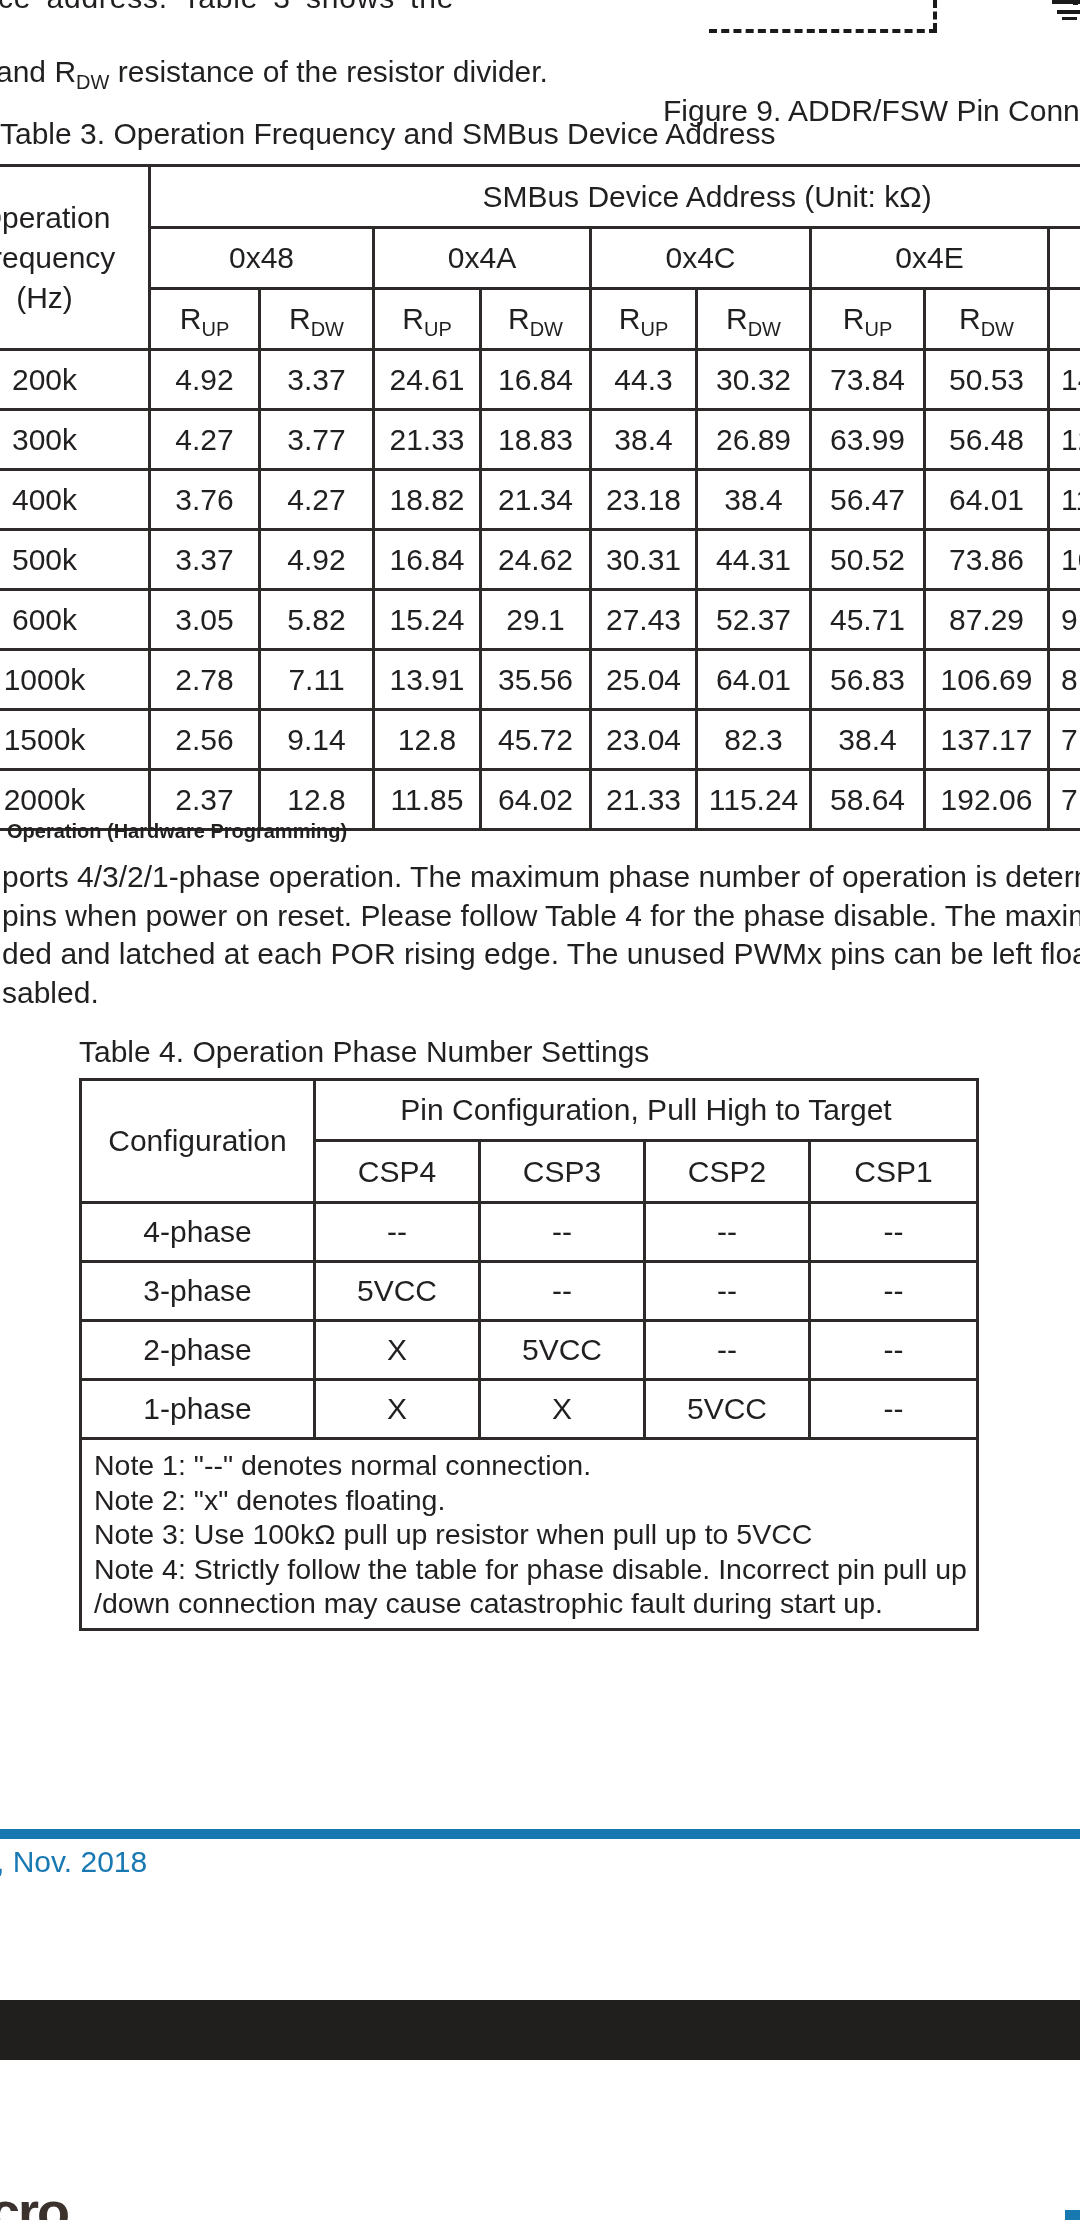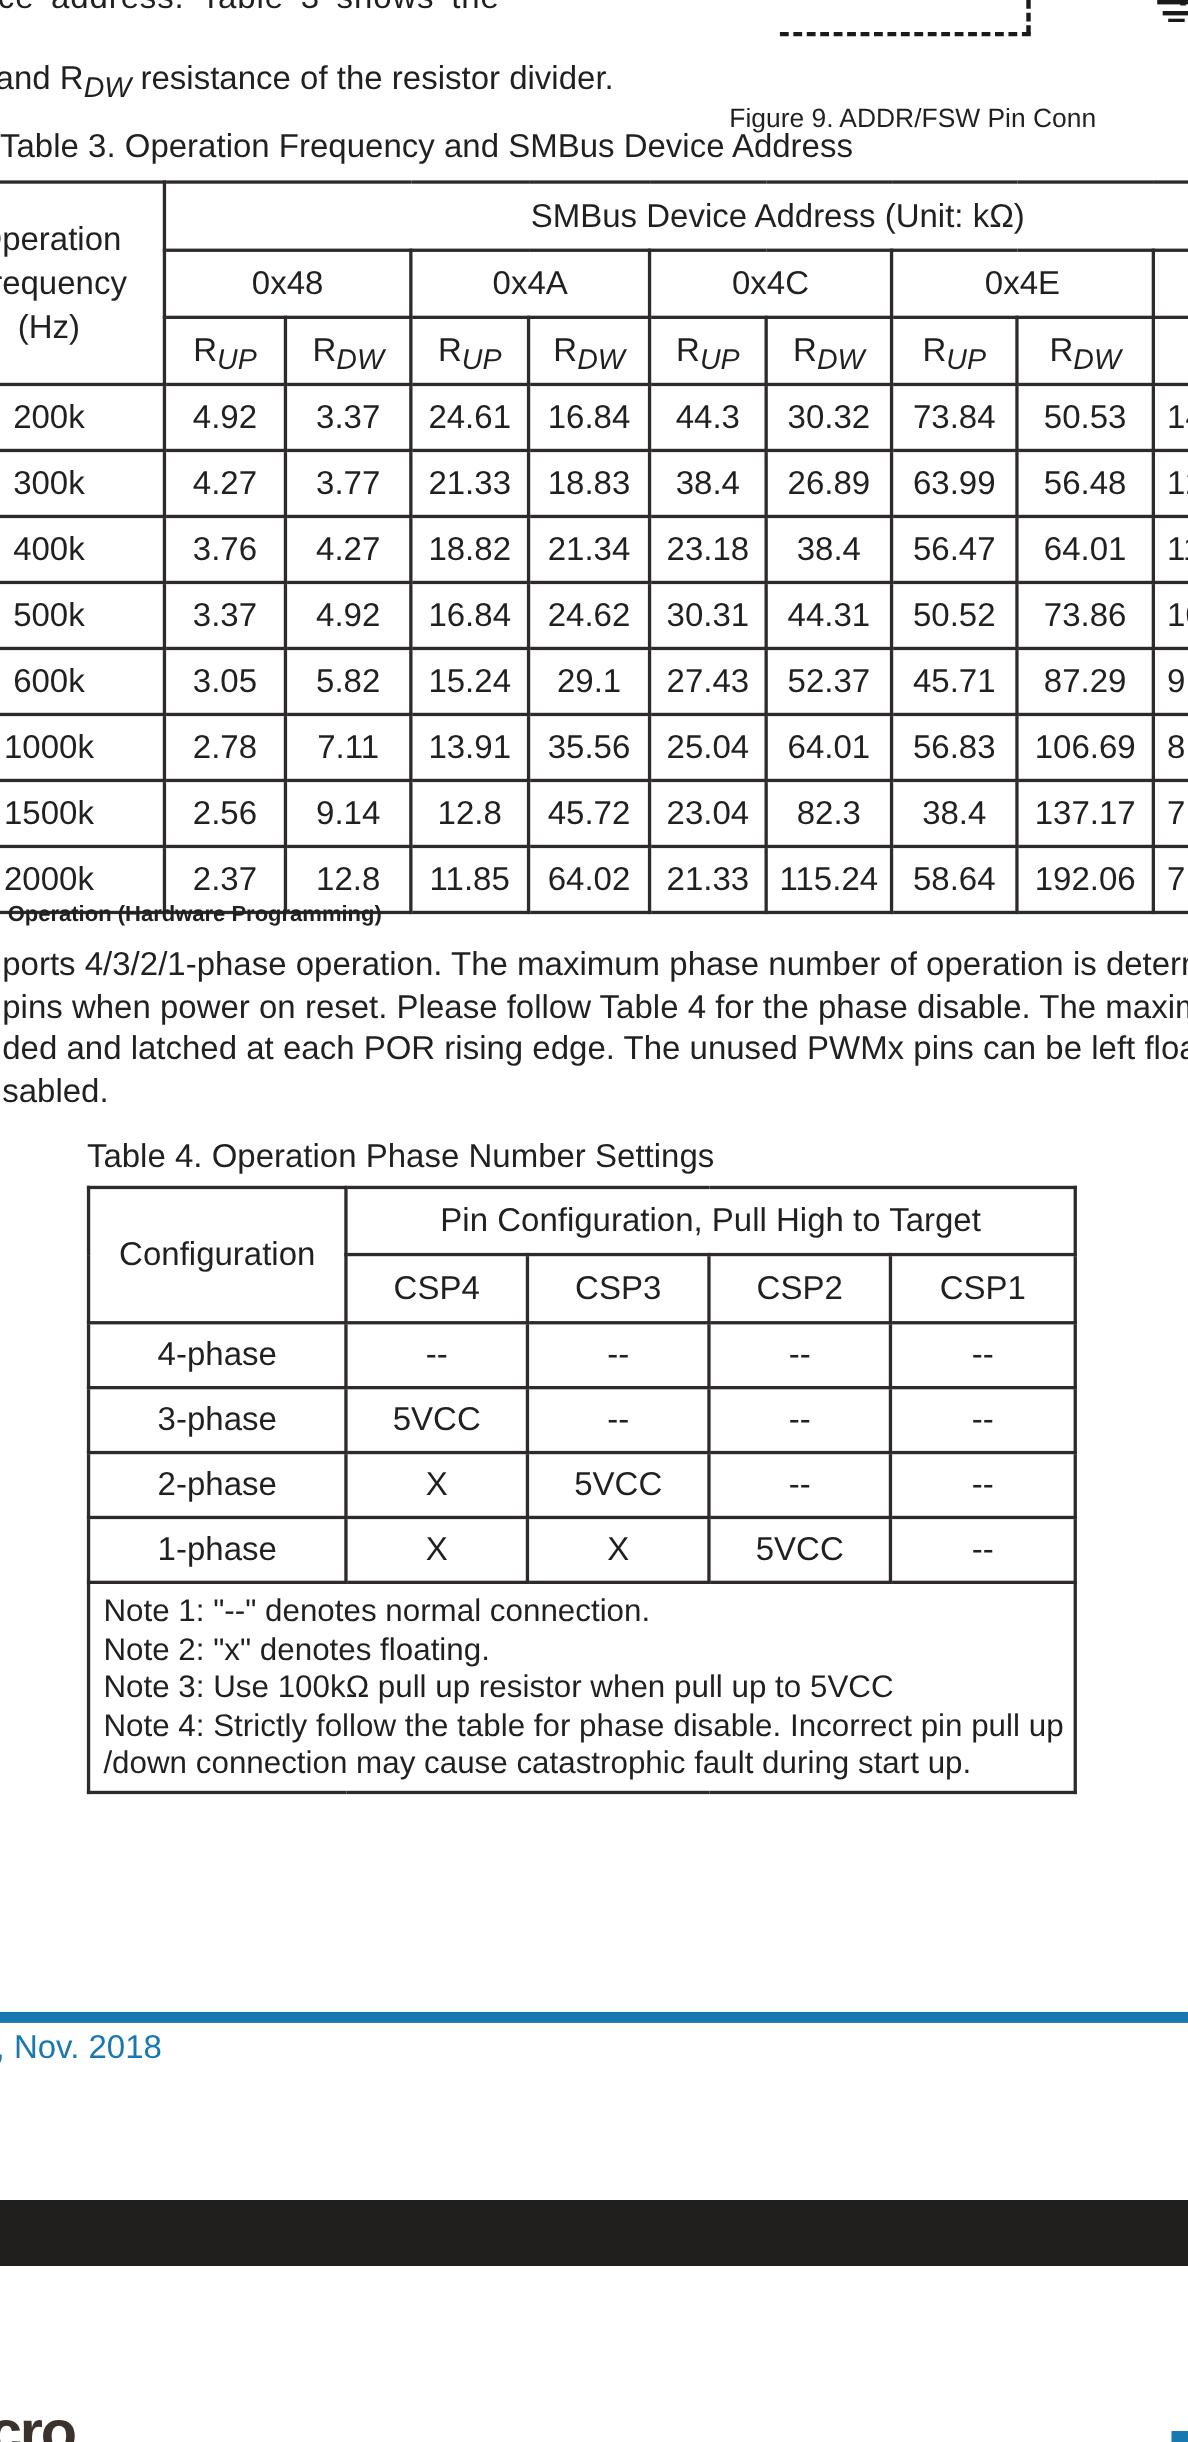--- a/index.html
+++ b/index.html
@@ -8,41 +8,41 @@
     background:#ffffff; font-family:"Liberation Sans", sans-serif; color:#221f1f;
   }
   .abs{position:absolute;}
   .nowrap{white-space:nowrap;}
   
   table{border-collapse:collapse; table-layout:fixed;}
   td{
     border:3px solid #2e2a2a; text-align:center; vertical-align:middle;
     font-size:30px; color:#221f1f; padding:0; overflow:hidden;
   }
-  sub{font-size:26px; line-height:0;font-style:italic;}
+  sub{font-size:20px; line-height:0;}
   #table3{position:absolute; left:-62px; top:164px; width:1255px;}
   #table3 td{height:57px;}
   #table3 tr.hdr1 td{height:59px;}
   #table3 tr.hdr2 td{height:58px;}
   #table3 tr.hdr3 td{height:58px;}
   #table3 td.cutcol{text-align:left; padding-left:11px;}
   #table3 td.smbus-span{padding-left:70px;}
   .col1-line{display:block; line-height:40px;}
   #table4{position:absolute; left:79px; top:1078px; width:897px;}
   #table4 td{height:56px;}
   #table4 tr.hdr1 td{height:58px;}
   #table4 tr.hdr2 td{height:59px;margin-top:20px;}
   #table4 td.notes-cell{
     height:180px; text-align:left; vertical-align:top; padding:8px 6px 0 12px;
   }
   .note-line{font-size:28.5px; line-height:34.5px; white-space:nowrap;}
   
   .body-text{font-size:30px;}
   .title-text{font-size:30px;}
-  .caption-text{font-size:24px;}
+  .caption-text{font-size:30px;}
   .heading-text{font-size:20px; font-weight:bold;}
   .para-line{font-size:30px; line-height:38.5px; white-space:nowrap;}
   
   .dash-h{border-top:4px dashed #1a1a1a;}
   .dash-v{border-left:4px dashed #1a1a1a;}
   .gnd-line{background:#1a1a1a;}
   #footer-bar{left:0; top:1829px; width:1080px; height:10px; background:#1777ae;}
   #footer-date{left:-4px; top:1845px; font-size:30px; color:#1878b2;}
   #black-bar{left:0; top:2000px; width:1080px; height:60px; background:#211e1e;}
   #logo-frag{

